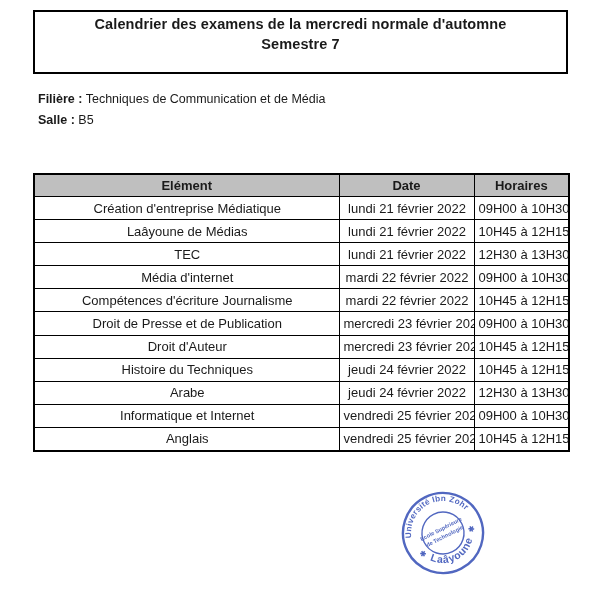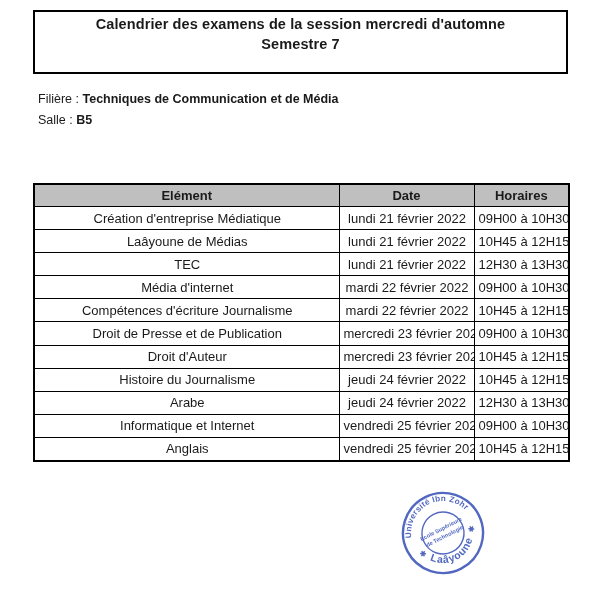--- a/index.html
+++ b/index.html
@@ -35,35 +35,34 @@
     letter-spacing: 0.1px;
   }
 
   
   .info-line {
     position: absolute;
     left: 38px;
     font-size: 12.5px;
     white-space: nowrap;
   }
-  .info-line .label { font-weight: normal; }
-  .info-line .value { font-weight: bold; }
+  .info-line .label { font-weight: bold; }
+  .info-line .value { font-weight: normal; }
   #filiere-line { top: 92px; }
   #salle-line   { top: 113px; }
 
   
   table.exam {
     position: absolute;
     left: 33px;
     top: 173px;
     border-collapse: collapse;
     table-layout: fixed;
     width: 535px;
     font-size: 13px;
-    margin-top: 10px;
   }
   table.exam th, table.exam td {
     border: 1px solid #000000;
     overflow: hidden;
     white-space: nowrap;
   }
   table.exam { border: 2px solid #000000; }
   table.exam th {
     background: #bfbfbf;
     font-weight: bold;
@@ -95,21 +94,21 @@
     font-family: "Liberation Sans", sans-serif;
     font-weight: bold;
   }
 </style>
 </head>
 <body>
 
 <div class="page">
 
   <div class="title-box">
-    <div>Calendrier des examens de la session mercredi d'automne</div>
+    <div>Calendrier des examens de la mercredi normale d'automne</div>
     <div>Semestre 7</div>
   </div>
 
   <div class="info-line" id="filiere-line">
     <span class="label">Filière :</span>
     <span class="value">Techniques de Communication et de Média</span>
   </div>
 
   <div class="info-line" id="salle-line">
     <span class="label">Salle :</span>
@@ -159,21 +158,21 @@
           <td>Droit de Presse et de Publication</td>
           <td>mercredi 23 février 2022</td>
           <td>09H00 à 10H30</td>
         </tr>
         <tr>
           <td>Droit d'Auteur</td>
           <td>mercredi 23 février 2022</td>
           <td>10H45 à 12H15</td>
         </tr>
         <tr>
-          <td>Histoire du Journalisme</td>
+          <td>Histoire du Techniques</td>
           <td>jeudi 24 février 2022</td>
           <td>10H45 à 12H15</td>
         </tr>
         <tr>
           <td>Arabe</td>
           <td>jeudi 24 février 2022</td>
           <td>12H30 à 13H30</td>
         </tr>
         <tr>
           <td>Informatique et Internet</td>

